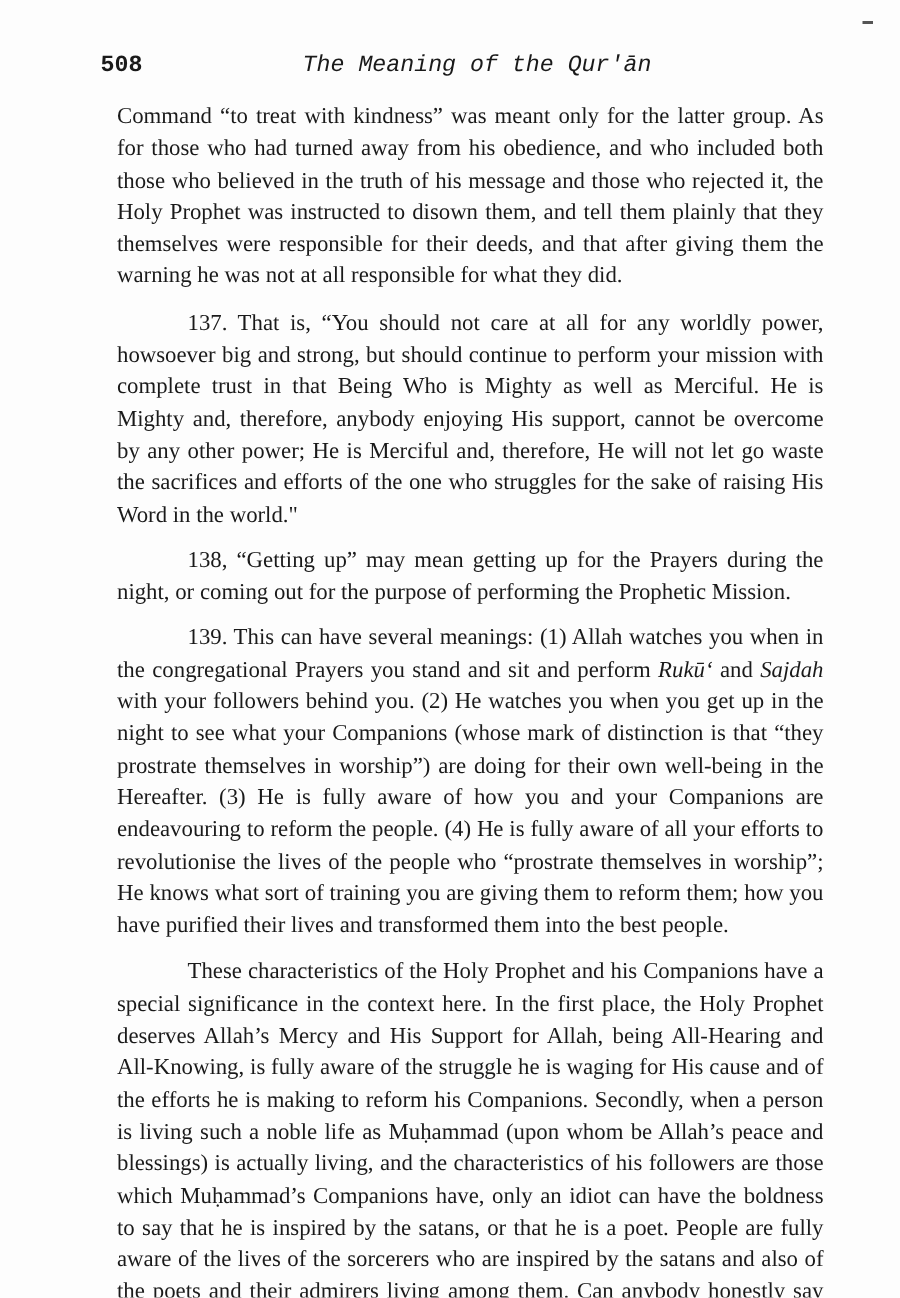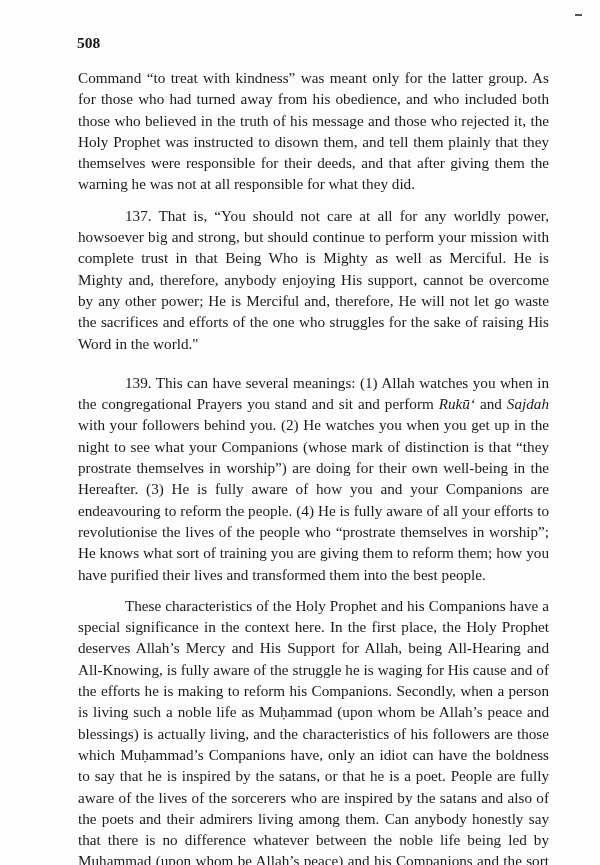--- a/index.html
+++ b/index.html
@@ -1,41 +1,43 @@
 <!DOCTYPE html>
 <html><head>
 <meta charset="utf-8">
 <style>
   html, body { margin: 0; padding: 0; }
   body {
     width: 600px; height: 865px; background: #fdfdfd; position: relative; overflow: hidden;
     font-family: "Liberation Serif", "DejaVu Serif", serif; color: #1a1a1a;
   }
   .corner-mark { position: absolute; left: 575px; top: 14px; width: 7px; height: 2px; background: #555; }
-  .header { position: absolute; top: 34px; left: 77px; width: 472px; height: 22px; }
+  .header { position: absolute; top: 34px; left: 67px; width: 472px; height: 22px; font-family: Liberation Mono, monospace; }
   .page-number { position: absolute; left: 0; top: 0; font-size: 15.5px; font-weight: bold; }
   .running-title { position: absolute; left: 0; right: 0; top: 0; text-align: center; font-style: italic; font-size: 15.5px; padding-left: 30px; }
   .body-text { position: absolute; left: 78px; top: 67px; width: 471px; font-size: 15.2px; line-height: 21.3px; }
   .para { margin: 0; text-align: justify; text-align-last: left; }
   .para.indent { text-indent: 47px; }
   .gap { height: 9px; }
   .gap-lg { height: 10px; }
   em { }
 </style>
 </head>
 <body>
 
 <div class="corner-mark"></div>
 
 <div class="header">
   <span class="page-number">508</span>
+  <div class="running-title">The Meaning of the Qur'ān</div>
 </div>
 
 <div class="body-text">
   <p class="para">Command “to treat with kindness” was meant only for the latter group. As for those who had turned away from his obedience, and who included both those who believed in the truth of his message and those who rejected it, the Holy Prophet was instructed to disown them, and tell them plainly that they themselves were responsible for their deeds, and that after giving them the warning he was not at all responsible for what they did.</p>
   <div class="gap-lg"></div>
   <p class="para indent">137. That is, “You should not care at all for any worldly power, howsoever big and strong, but should continue to perform your mission with complete trust in that Being Who is Mighty as well as Merciful. He is Mighty and, therefore, anybody enjoying His support, cannot be overcome by any other power; He is Merciful and, therefore, He will not let go waste the sacrifices and efforts of the one who struggles for the sake of raising His Word in the world."</p>
   <div class="gap"></div>
+  <p class="para indent">138, “Getting up” may mean getting up for the Prayers during the night, or coming out for the purpose of performing the Prophetic Mission.</p>
   <div class="gap"></div>
   <p class="para indent"><span>139. This can have several meanings: (1) Allah watches you when in the congregational Prayers you stand and sit and perform </span><em>Rukū‘</em><span> and </span><em>Sajdah</em><span> with your followers behind you. (2) He watches you when you get up in the night to see what your Companions (whose mark of distinction is that “they prostrate themselves in worship”) are doing for their own well-being in the Hereafter. (3) He is fully aware of how you and your Companions are endeavouring to reform the people. (4) He is fully aware of all your efforts to revolutionise the lives of the people who “prostrate themselves in worship”; He knows what sort of training you are giving them to reform them; how you have purified their lives and transformed them into the best people.</span></p>
   <div class="gap-lg"></div>
   <p class="para indent">These characteristics of the Holy Prophet and his Companions have a special significance in the context here. In the first place, the Holy Prophet deserves Allah’s Mercy and His Support for Allah, being All-Hearing and All-Knowing, is fully aware of the struggle he is waging for His cause and of the efforts he is making to reform his Companions. Secondly, when a person is living such a noble life as Muḥammad (upon whom be Allah’s peace and blessings) is actually living, and the characteristics of his followers are those which Muḥammad’s Companions have, only an idiot can have the boldness to say that he is inspired by the satans, or that he is a poet. People are fully aware of the lives of the sorcerers who are inspired by the satans and also of the poets and their admirers living among them. Can anybody honestly say that there is no difference whatever between the noble life being led by Muḥammad (upon whom be Allah’s peace) and his Companions and the sort of life being led by the poets and the sorcerers? Then, what is it if not sheer impudence that the former are openly being branded as poets and sorcerers without any shame?</p>
 </div>
 
 </body></html>

